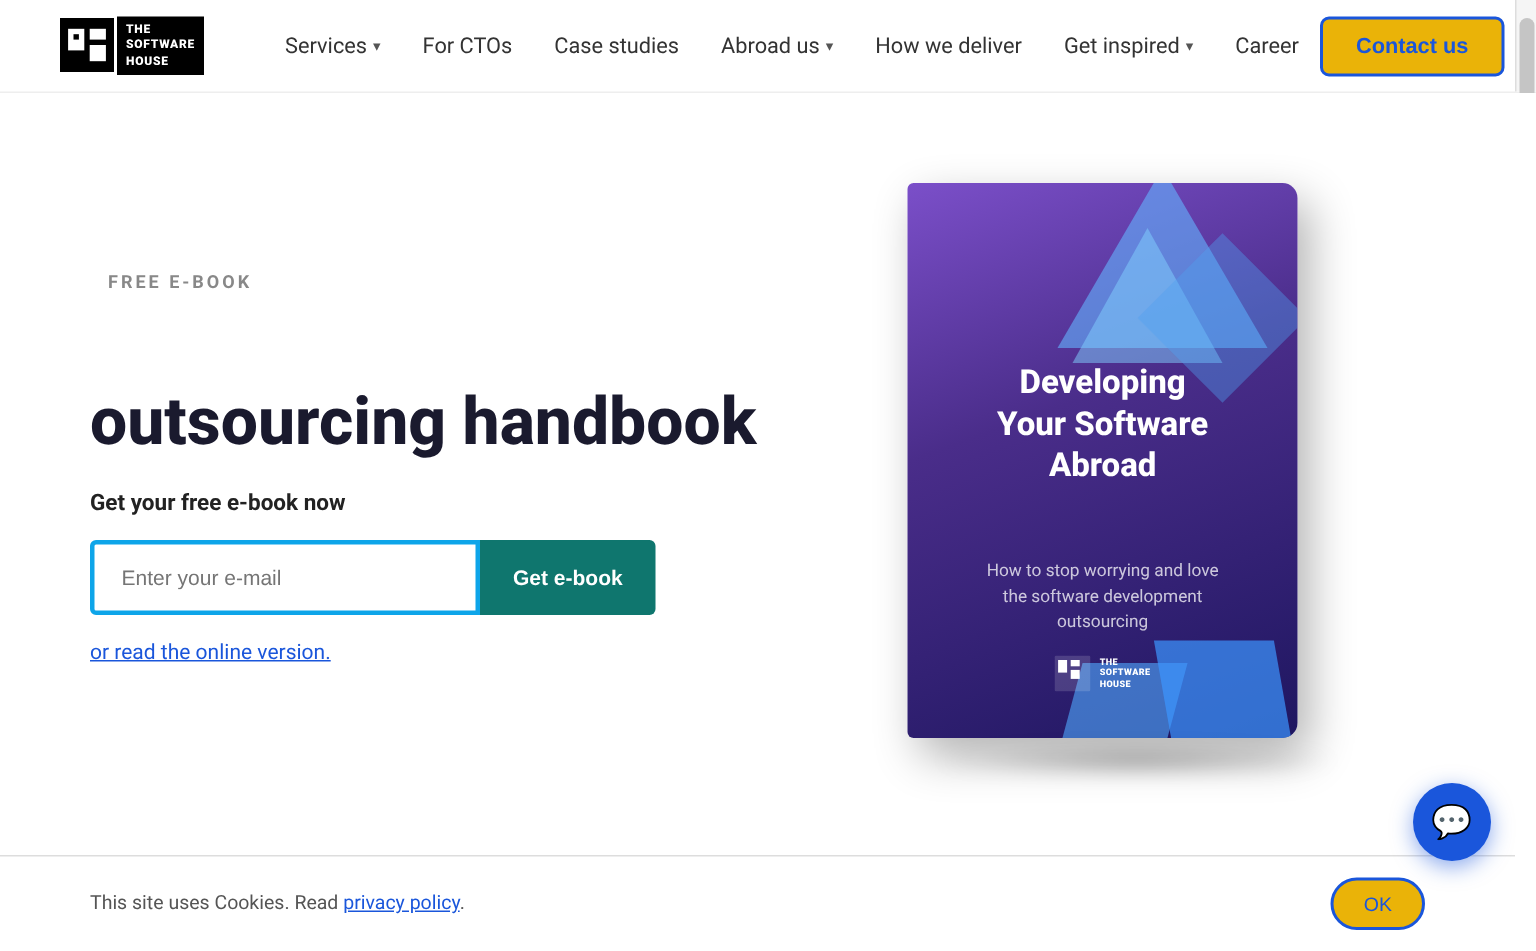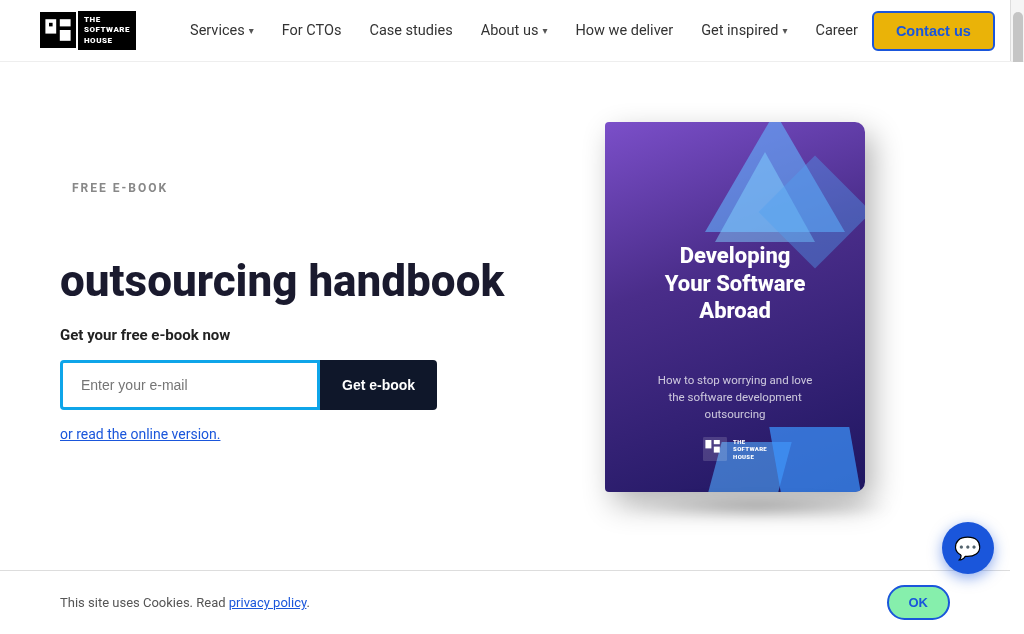--- a/index.html
+++ b/index.html
@@ -58,21 +58,21 @@
     }
     .get-ebook-label {
       font-size: 15px; font-weight: 700; color: #222; margin-bottom: 16px;
     }
     .email-form { display: flex; gap: 0; margin-bottom: 14px; }
     .email-input {
       border: 3px solid #0ea5e9; padding: 14px 18px; font-size: 14px;
       color: #701a75; width: 260px; outline: none; border-radius: 4px 0 0 4px;
     }
     .get-ebook-btn {
-      background: #0f172a; color: #fff; border: none; padding: 14px 22px;
+      background: #0f766e; color: #fff; border: none; padding: 14px 22px;
       font-size: 14px; font-weight: 600; cursor: pointer;
       border-radius: 0 4px 4px 0; white-space: nowrap;
     }
     .privacy-note {
       font-size: 11px; color: #888; line-height: 1.6; max-width: 420px; margin-bottom: 18px;
     }
     .online-link { font-size: 14px; color: #1a56db; text-decoration: underline; cursor: pointer; }
 
     
     .book-wrapper {
@@ -139,22 +139,22 @@
     
     .cookie-banner {
       position: fixed; bottom: 0; left: 0; right: 14px; background: #fff;
       border-top: 1px solid #ddd; padding: 14px 60px;
       display: flex; align-items: center; justify-content: space-between; gap: 10px;
       font-size: 13px; color: #555; z-index: 100;
     }
     .cookie-text { margin-right: auto; }
     .privacy-link { color: #1a56db; text-decoration: underline; cursor: pointer; }
     .ok-btn {
-      background: #86efac; border: 2px solid #1a56db; color: #1a56db;
-      padding: 8px 20px; border-radius: 20px; font-size: 13px; font-weight: 700;
+      background: #eab308; border: 2px solid #1a56db; color: #1a56db;
+      padding: 8px 20px; border-radius: 20px; font-size: 13px; font-weight: 400;
       cursor: pointer;
     }
 
     
     .chat-btn {
       position: fixed; bottom: 60px; right: 30px;
       width: 52px; height: 52px; background: #1a56db; border-radius: 50%;
       display: flex; align-items: center; justify-content: center;
       cursor: pointer; box-shadow: 0 4px 14px rgba(26,86,219,0.5); z-index: 101;
     }
@@ -189,21 +189,21 @@
         <span>For CTOs</span>
       </a>
     </li>
     <li>
       <a href="#">
         <span>Case studies</span>
       </a>
     </li>
     <li>
       <a href="#">
-        <span>About us</span>
+        <span>Abroad us</span>
         <span class="nav-arrow">▾</span>
       </a>
     </li>
     <li>
       <a href="#">
         <span>How we deliver</span>
       </a>
     </li>
     <li>
       <a href="#">

